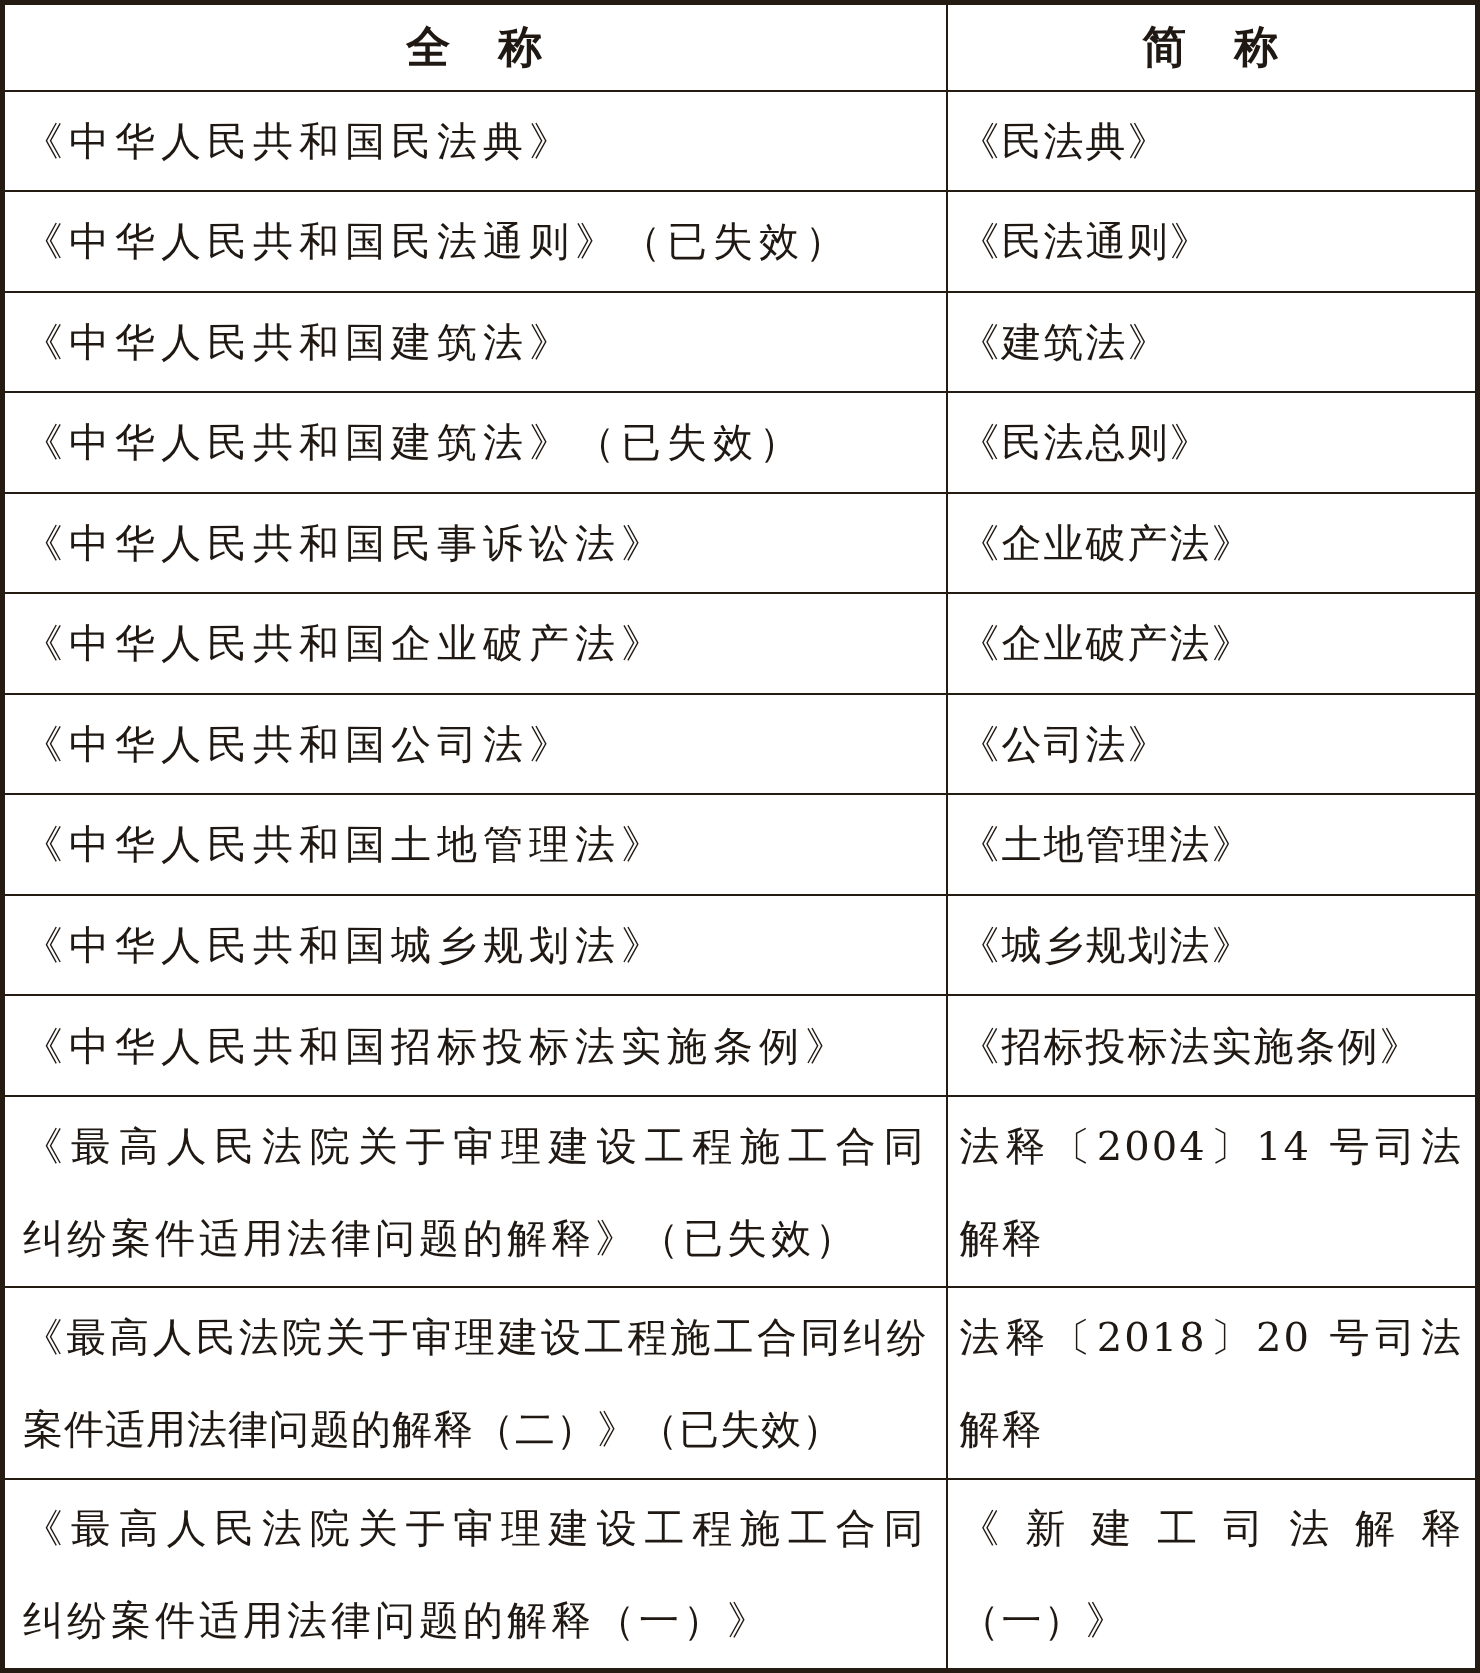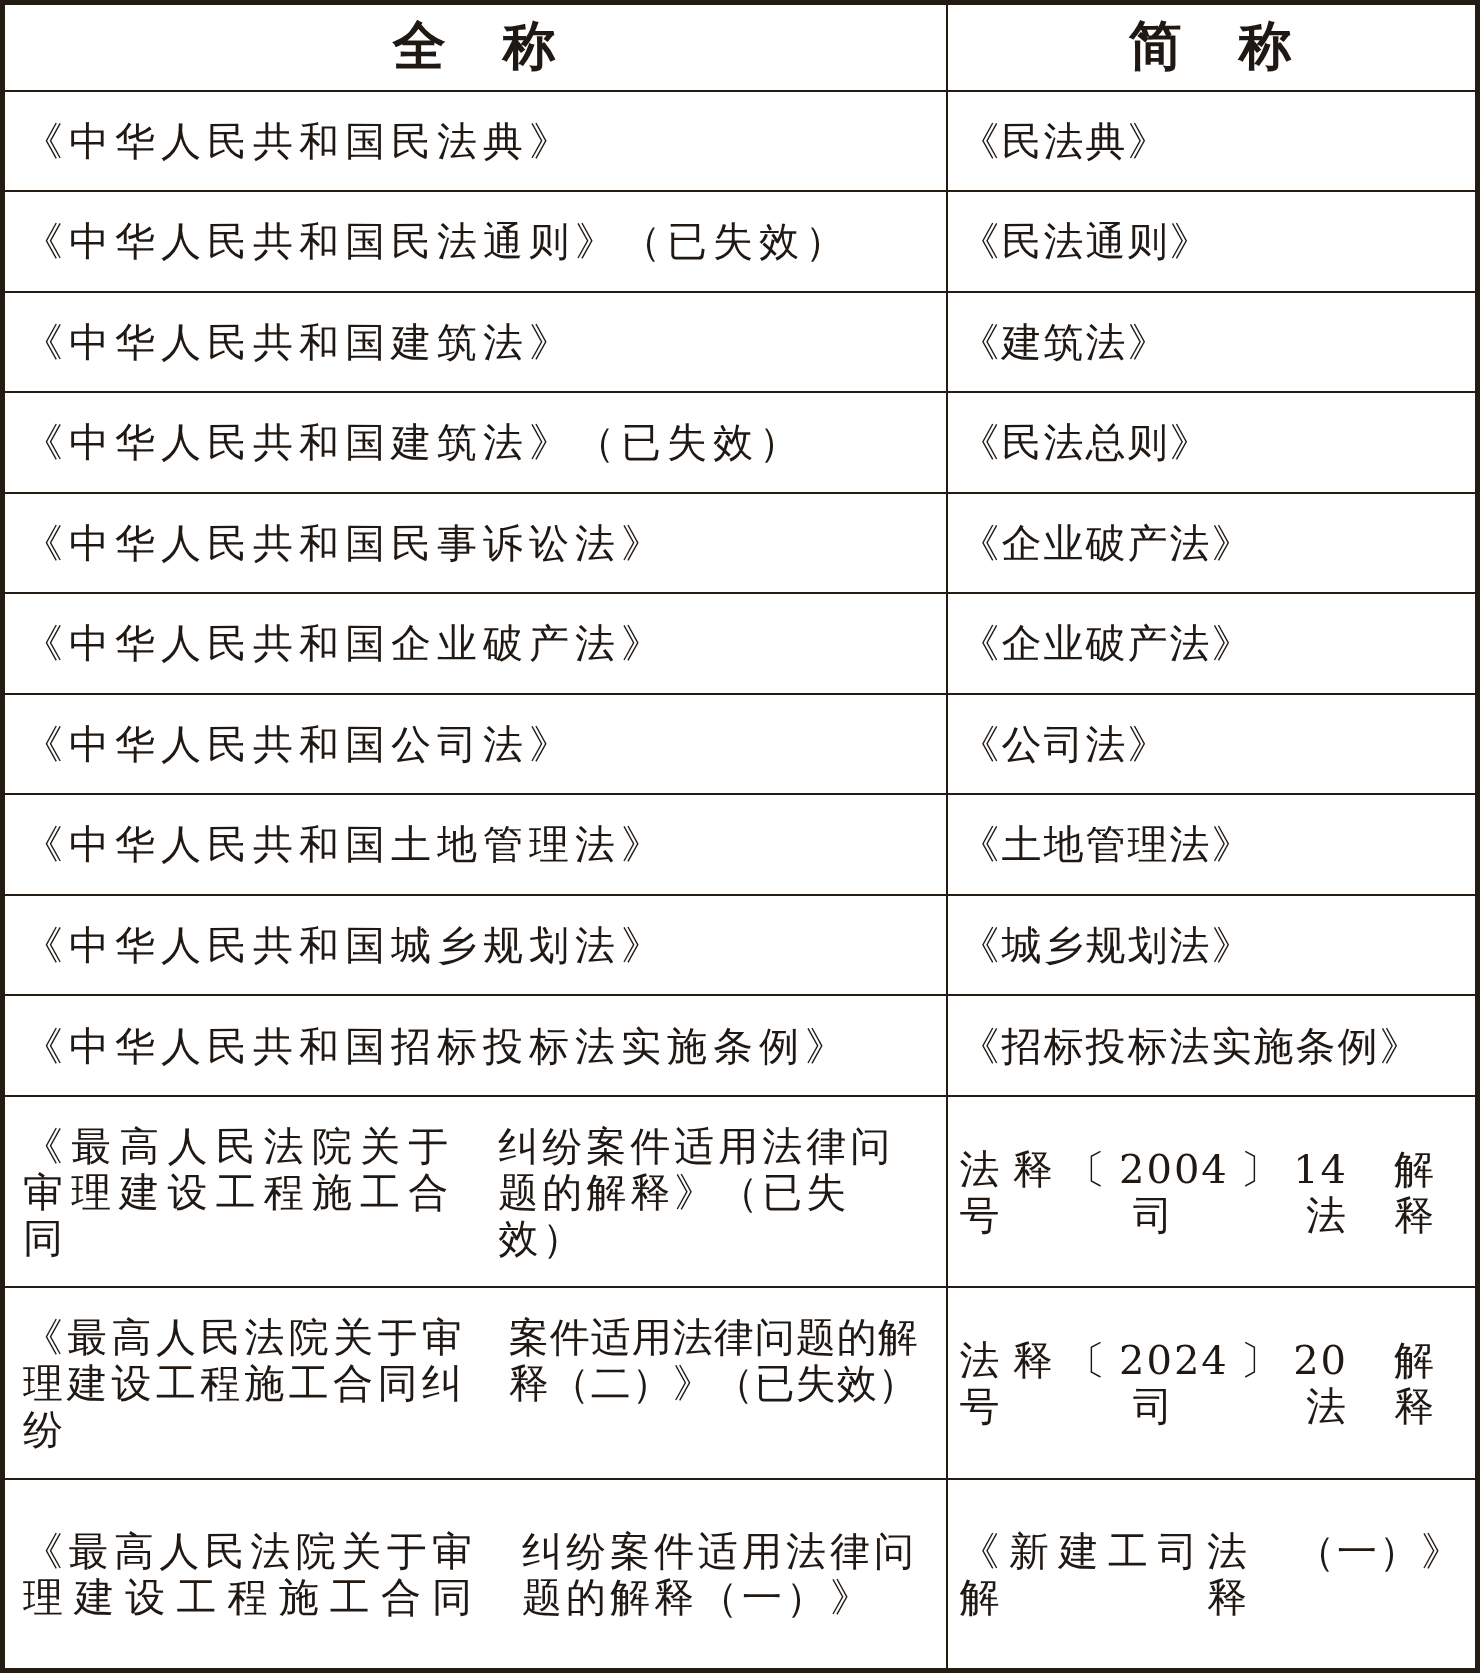--- a/index.html
+++ b/index.html
@@ -16,39 +16,39 @@
     border:5px solid var(--border);
     background:var(--bg);
     color:var(--text);
   }
   col.c-full{width:64%;}
   col.c-short{width:36%;}
   th,td{border:2px solid var(--border);vertical-align:middle;overflow:hidden;}
   th{
     font-family:"DejaVu Sans","Liberation Sans",sans-serif;
     font-weight:bold;
-    font-size:53px;
+    font-size:44px;
     text-align:center;
     letter-spacing:2px;
   }
   td{
     font-family:"DejaVu Serif","Liberation Serif",serif;
     font-size:40px;
   }
   tr.r-header{height:88px;}
   tr.r-single{height:95px;}
   tr.r-tall{height:181px;}
   td.full-cell{padding:12px 18px;}
   td.short-cell{padding:16px 12px;}
   .line{display:block;line-height:46px;}
   .full-cell .line{letter-spacing:6px;}
   .short-cell .line{letter-spacing:2px;}
   tr.r-tall .full-cell .line{letter-spacing:4px;}
   tr.r-tall td.compact .line{letter-spacing:1px;}
-  .lines{display:flex;flex-direction:row;gap:46px;}
+  .lines{display:flex;flex-direction:column;gap:46px;}
   .stretch{text-align:justify;text-align-last:justify;}
 </style>
 </head>
 <body>
 
 <table>
   <colgroup>
     <col class="c-full">
     <col class="c-short">
   </colgroup>
@@ -157,21 +157,21 @@
 
     <tr class="r-tall">
       <td class="full-cell compact">
         <div class="lines">
           <span class="line stretch">《最高人民法院关于审理建设工程施工合同纠纷</span>
           <span class="line">案件适用法律问题的解释（二）》（已失效）</span>
         </div>
       </td>
       <td class="short-cell">
         <div class="lines">
-          <span class="line stretch">法释〔2024〕20 号司法</span>
+          <span class="line stretch">法释〔2018〕20 号司法</span>
           <span class="line">解释</span>
         </div>
       </td>
     </tr>
 
     <tr class="r-tall">
       <td class="full-cell">
         <div class="lines">
           <span class="line stretch">《最高人民法院关于审理建设工程施工合同</span>
           <span class="line">纠纷案件适用法律问题的解释（一）》</span>

